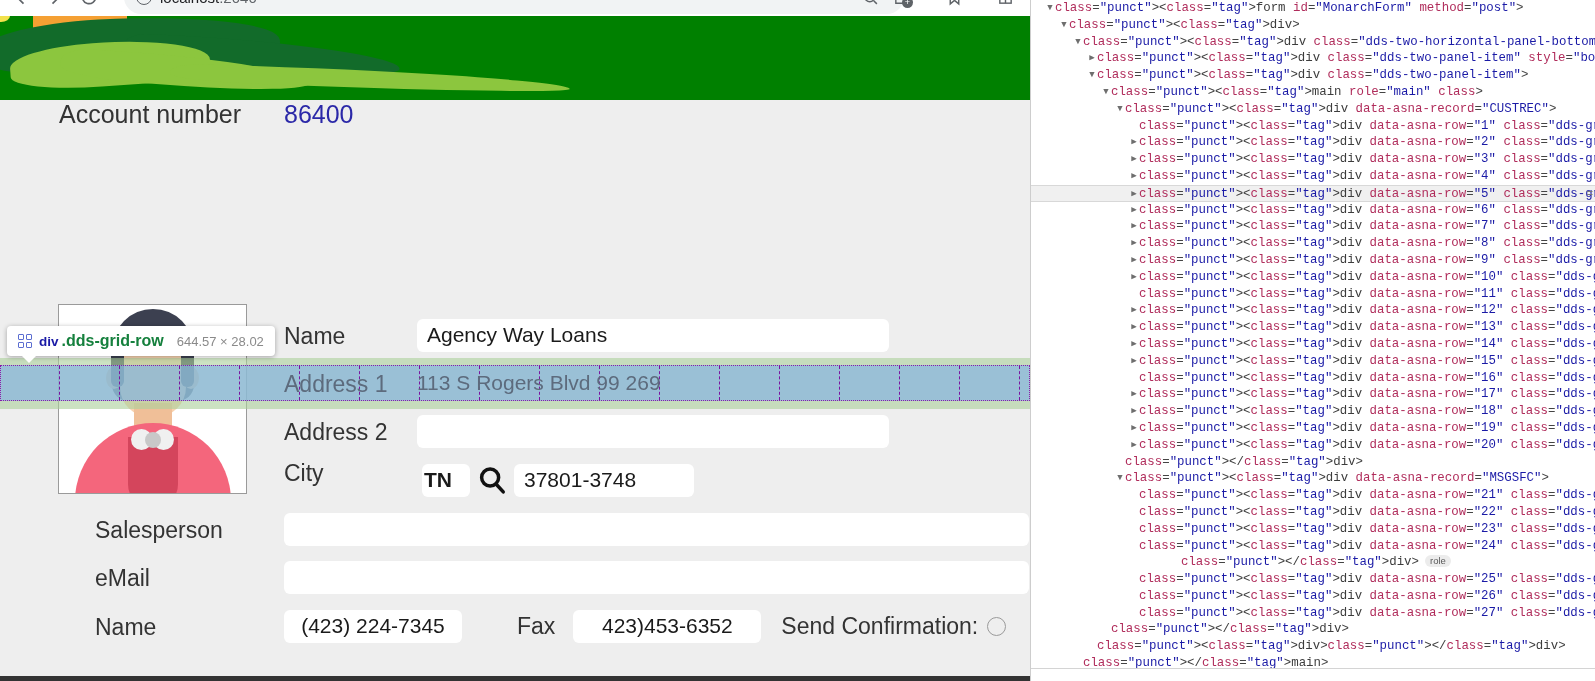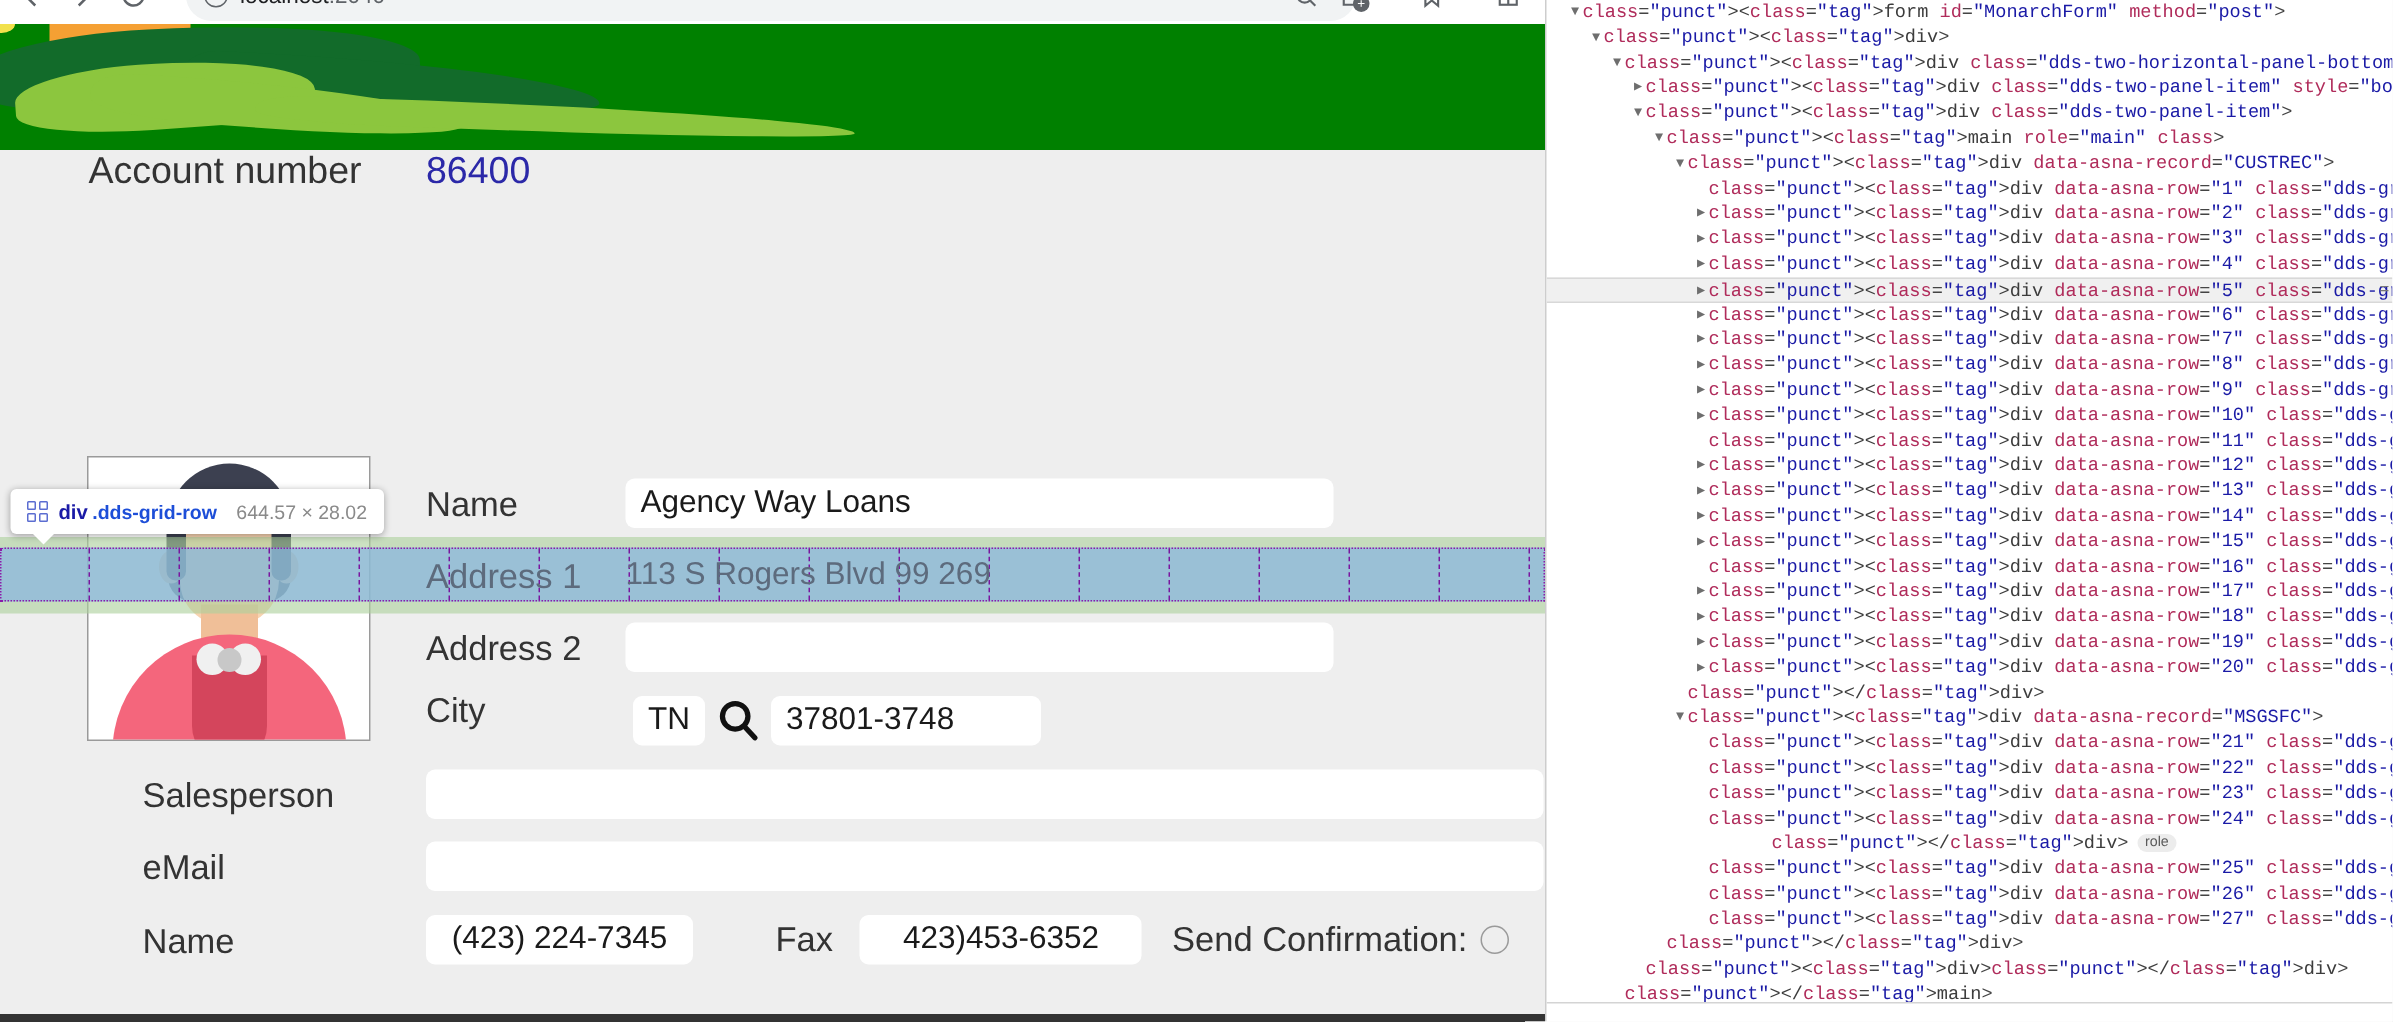--- a/index.html
+++ b/index.html
@@ -412,23 +412,23 @@
     display: block;
   }
   .tt-tag {
     font-family: "Liberation Sans", sans-serif;
     font-size: 13.5px;
     font-weight: bold;
     color: #1a1aa6;
   }
   .tt-cls {
     font-family: "Liberation Sans", sans-serif;
-    font-size: 13px;
+    font-size: 16px;
     font-weight: bold;
-    color: #1d4ed8;
+    color: #15803d;
     margin-left: -4px;
   }
   .tt-dims {
     font-family: "Liberation Sans", sans-serif;
     font-size: 13px;
     color: #8a8a8a;
     margin-left: 6px;
   }
 
   
@@ -614,21 +614,21 @@
       <div class="flabel lbl-addr1" style="position:absolute;left:284px;top:271px;color:#5d6b7d;z-index:45;">Address 1</div>
       <div style="position:absolute;left:417px;top:271px;font-size:21px;color:#5d6b7d;z-index:45;">113 S Rogers Blvd 99 269</div>
 
       <div class="flabel lbl-addr2">Address 2</div>
       <div class="frow row-addr2" style="left:417px;top:314px;">
         <input class="finput" style="width: 472px;" value="">
       </div>
 
       <div class="flabel lbl-city">City</div>
       <div class="frow row-city" style="left:417px;top:363px;">
-        <input class="finput" style="width: 48px; margin-left: 5px; text-align: center; padding: 16px 2px;" value="TN">
+        <input class="finput" style="width: 48px; margin-left: 5px; padding: 16px 2px; font-weight: bold;" value="TN">
         <button class="search-icon-btn">
           <svg width="30" height="30" viewBox="0 0 24 24" fill="none" stroke="#111" stroke-width="2.8">
               <circle cx="10.5" cy="10" r="6.8"></circle>
               <path d="M15.2 15.2 L21 21.5" stroke-linecap="round"></path>
             </svg>
         </button>
         <input class="finput" style="width: 180px;" value="37801-3748">
       </div>
 
       <div class="flabel lbl-sales">Salesperson</div>

